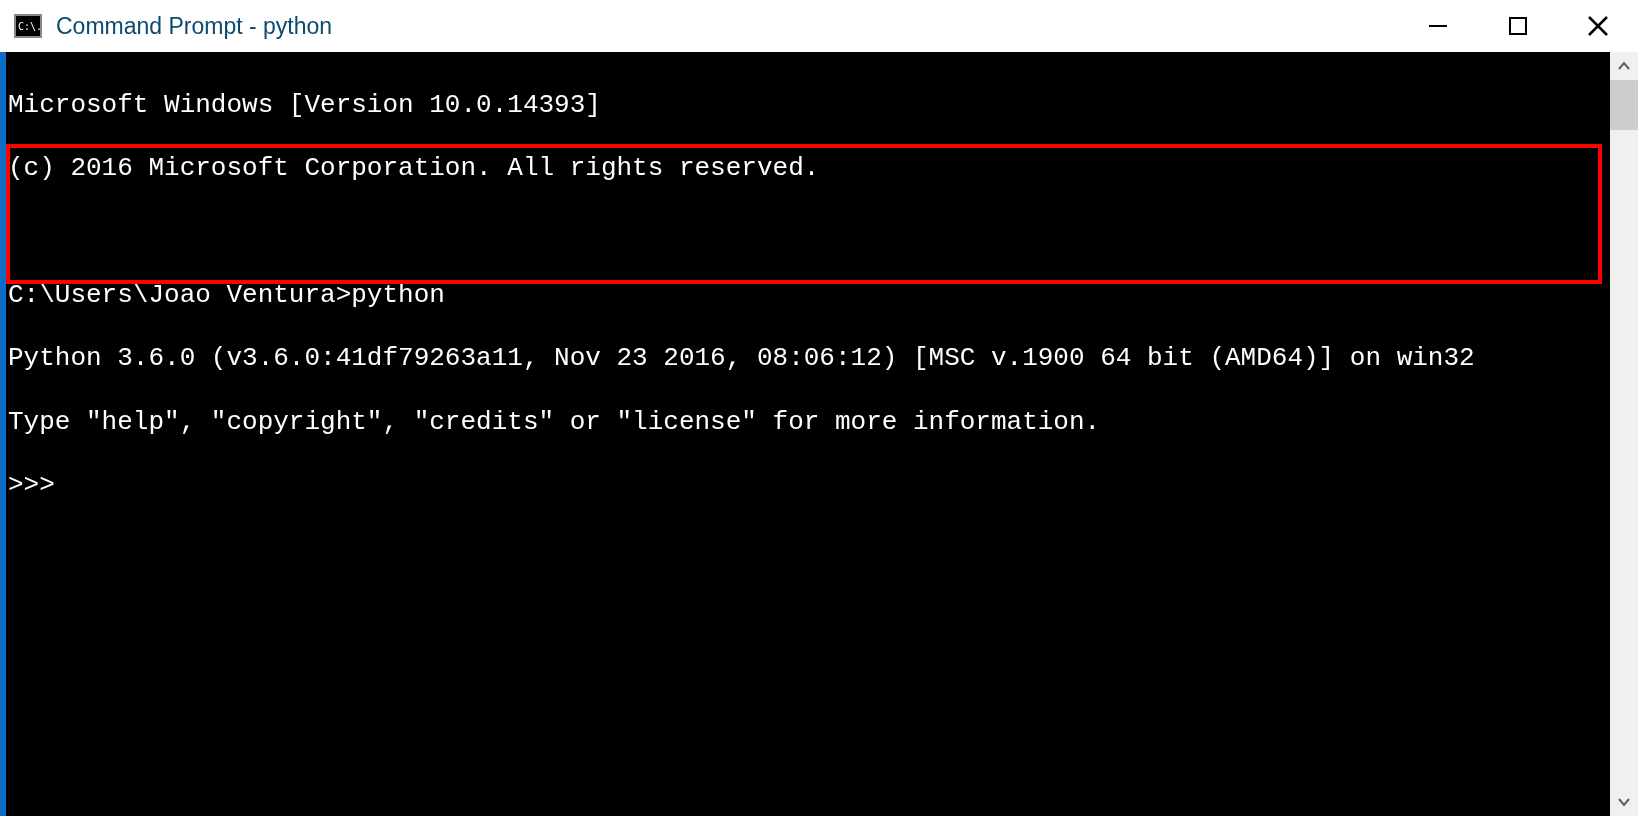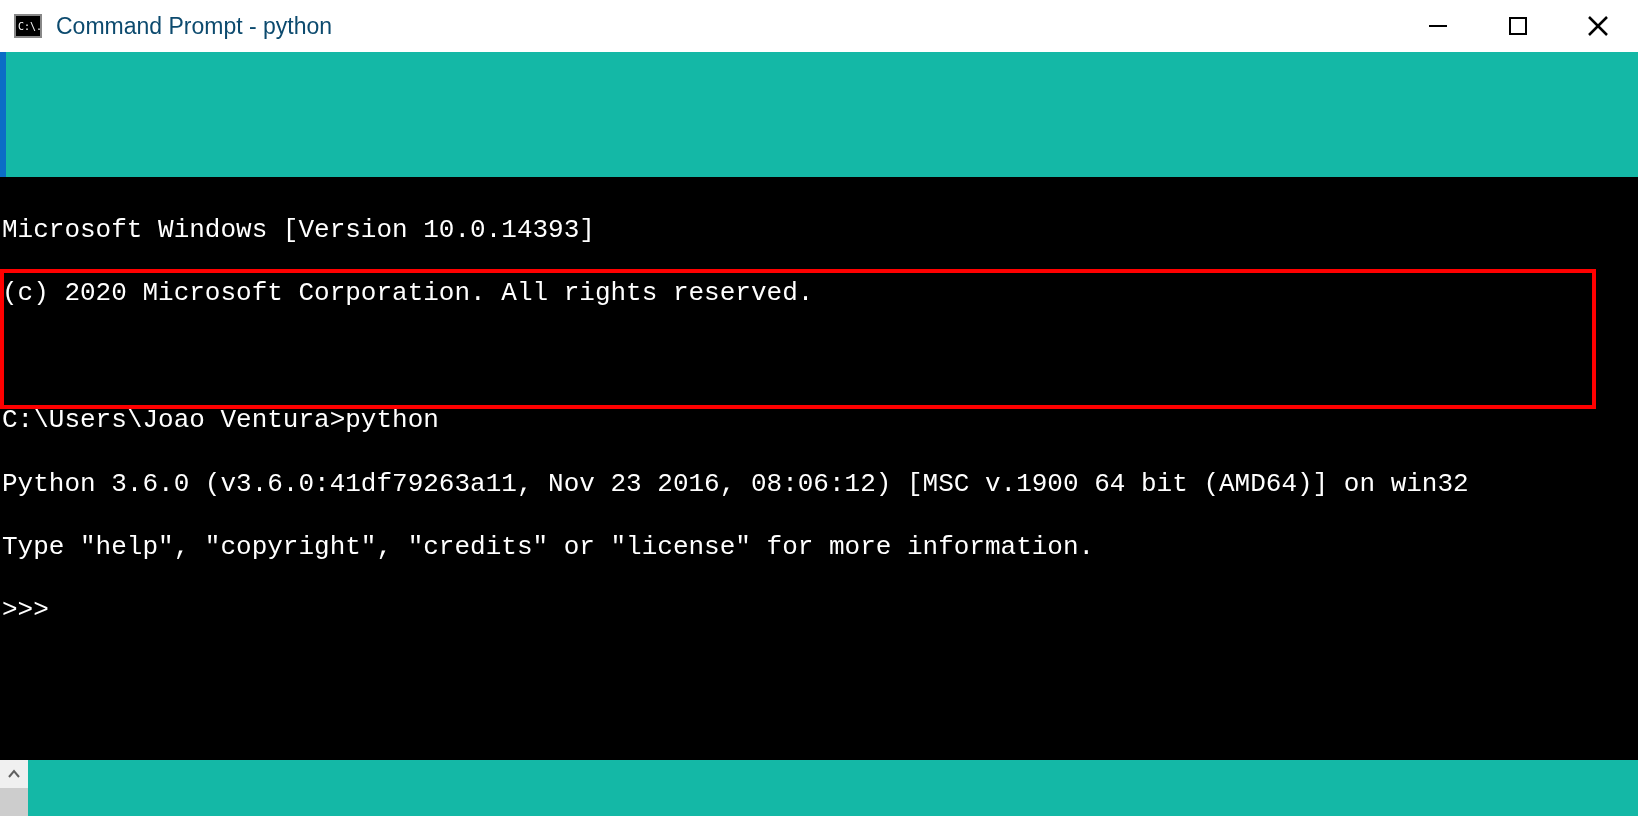--- a/index.html
+++ b/index.html
@@ -48,22 +48,21 @@
       display: flex;
       align-items: center;
       justify-content: center;
       background: #fff;
     }
     .win-btn svg { display: block; }
 
     .client {
       display: flex;
       height: calc(100% - 52px);
-      background: #14b8a6;
-      flex-direction: column;
+      background: #ffffff;
     }
     .left-blue {
       width: 6px;
       background: #0b6dc6;
       height: 100%;
     }
     .terminal {
       flex: 1;
       background: #000;
       color: #fff;
@@ -140,21 +139,21 @@
       </svg>
     </div>
   </div>
 </div>
 
 <div class="client">
   <div class="left-blue"></div>
 
   <div class="terminal">
 <pre>Microsoft Windows [Version 10.0.14393]</pre>
-<pre>(c) 2020 Microsoft Corporation. All rights reserved.</pre>
+<pre>(c) 2016 Microsoft Corporation. All rights reserved.</pre>
 <div class="blankline"></div>
 <pre>C:\Users\Joao Ventura&gt;python</pre>
 <pre>Python 3.6.0 (v3.6.0:41df79263a11, Nov 23 2016, 08:06:12) [MSC v.1900 64 bit (AMD64)] on win32</pre>
 <pre>Type "help", "copyright", "credits" or "license" for more information.</pre>
 <pre>&gt;&gt;&gt;</pre>
 
     <div class="highlight-box" style="top: 92px; left: 0px; width: 1596px; height: 140px;"></div>
   </div>
 
   <div class="scrollbar">

